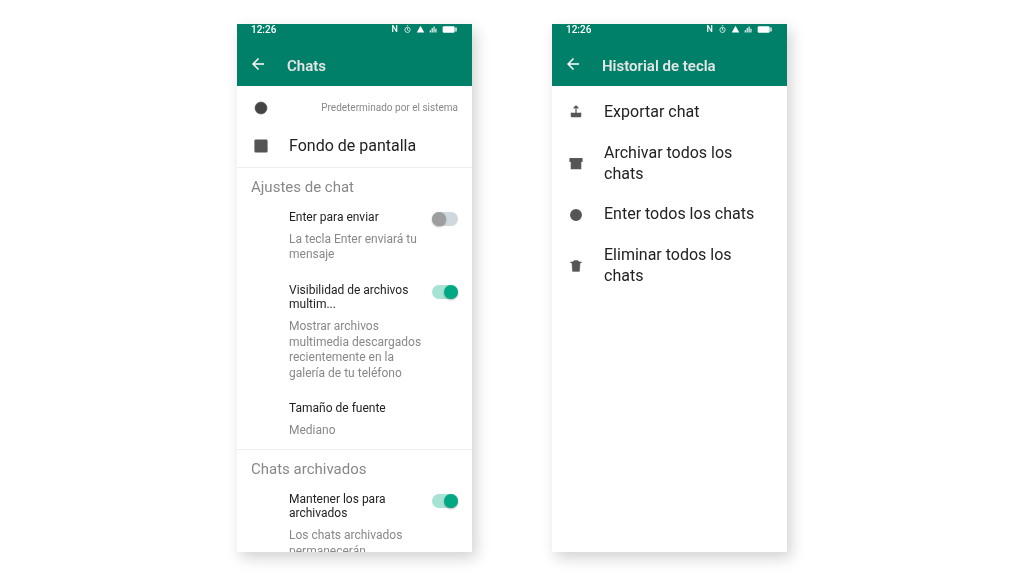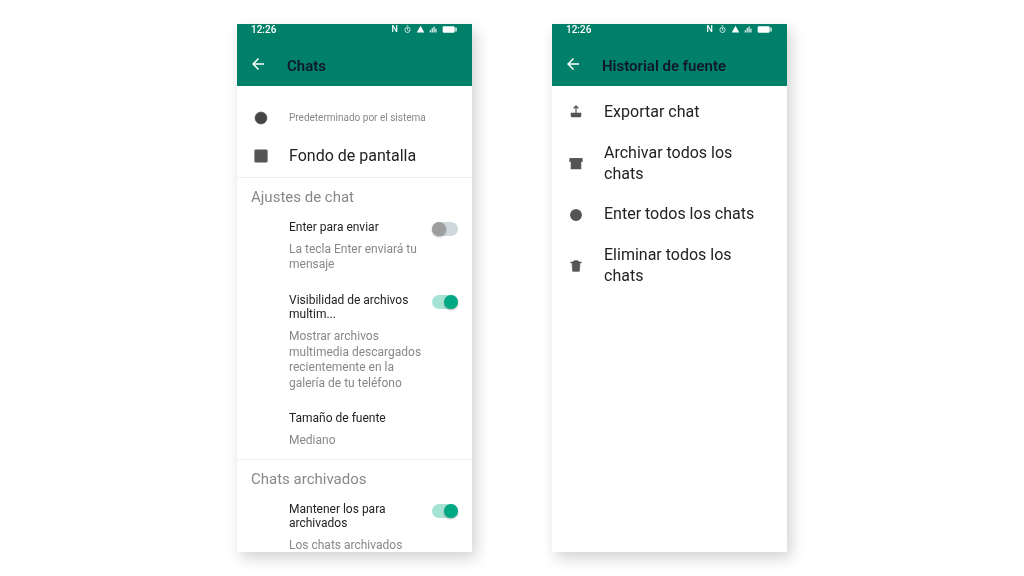--- a/index.html
+++ b/index.html
@@ -36,21 +36,21 @@
     font-weight: 500;
   }
   .status-icons { display: flex; gap: 4px; align-items: center; font-size: 9px; letter-spacing: 1px;}
   .app-bar {
     height: 40px;
     background: #008069;
     display: flex;
     align-items: center;
     padding: 0 12px;
     gap: 20px;
-    color: #0f172a;
+    color: #e5e5e5;
   }
   .app-bar .title { font-size: 15px; font-weight: 600; }
   .back-arrow svg { width: 18px; height: 18px; fill: #fff; }
   .content { flex: 1; overflow-y: auto; background: #fff; }
 
   .row {
     display: flex;
     align-items: center;
     padding: 10px 14px;
     gap: 18px;
@@ -133,21 +133,21 @@
     <span class="back-arrow">
       <svg viewBox="0 0 24 24">
           <path d="M20 11H7.8l5.6-5.6L12 4l-8 8 8 8 1.4-1.4L7.8 13H20z"></path>
         </svg>
     </span>
     <span class="title">Chats</span>
   </div>
 
   <div class="content">
 
-    <div class="row" style="padding-top:24px;">
+    <div class="row" style="padding-top:14px;text-align:right;">
       <div class="icon-slot" style="align-self:flex-start;">
         <svg viewBox="0 0 24 24">
             <circle cx="12" cy="12" r="9" fill="#444"></circle>
           </svg>
       </div>
       <div class="texts" style="margin-top:-2px;">
         <div class="row-sub">Predeterminado por el sistema</div>
       </div>
     </div>
 
@@ -240,21 +240,21 @@
           <rect x="20" y="3" width="2" height="6" fill="#fff"></rect>
         </svg>
     </span>
   </div>
   <div class="app-bar">
     <span class="back-arrow">
       <svg viewBox="0 0 24 24">
           <path d="M20 11H7.8l5.6-5.6L12 4l-8 8 8 8 1.4-1.4L7.8 13H20z"></path>
         </svg>
     </span>
-    <span class="title">Historial de fuente</span>
+    <span class="title">Historial de tecla</span>
   </div>
 
   <div class="content" style="padding-top:6px;">
 
     <div class="row">
       <div class="icon-slot">
         <svg viewBox="0 0 24 24" fill="none" stroke="#555" stroke-width="1.8">
             <path d="M12 3v10m0-10l-3 3m3-3l3 3" stroke-linecap="round"></path>
             <path d="M5 13v5a1 1 0 001 1h12a1 1 0 001-1v-5"></path>
           </svg>

